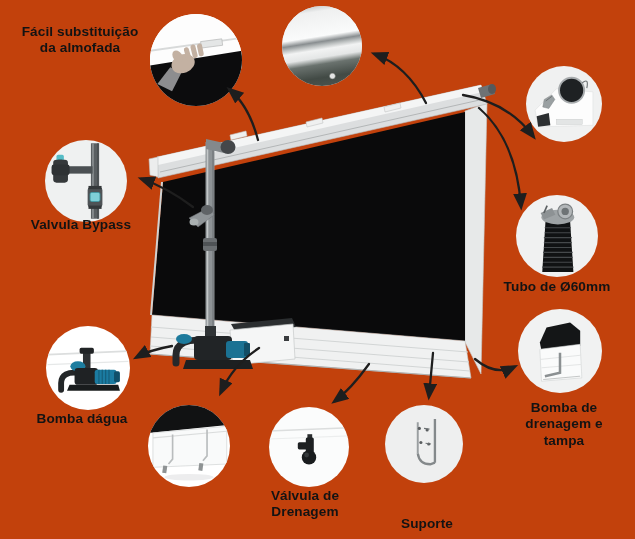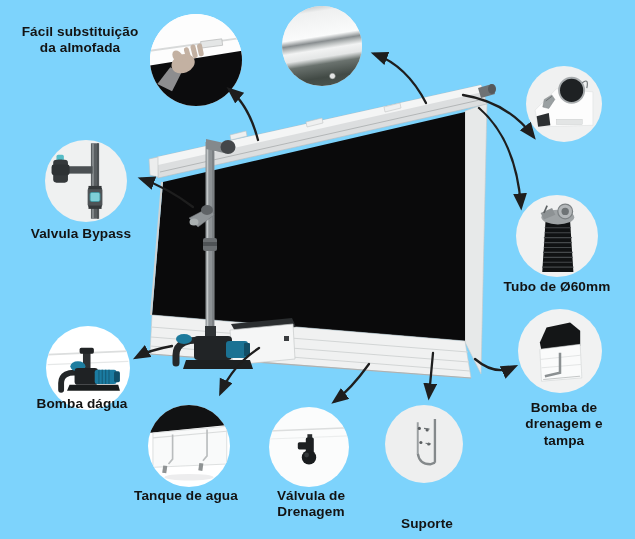--- a/index.html
+++ b/index.html
@@ -1,17 +1,17 @@
 <!DOCTYPE html>
 <html><head>
 <meta charset="utf-8">
 <style>
   html,body{margin:0;padding:0;background:#ffffff;}
   .stage{
-    position:relative;width:635px;height:539px;background:#7dd3fc;overflow:hidden;
+    position:relative;width:635px;height:539px;background:#c2410c;overflow:hidden;
     font-family:"Liberation Sans","DejaVu Sans",sans-serif;
   }
   .layer{position:absolute;left:0;top:0;width:635px;height:539px;}
   svg{display:block;}
   .callout-label{
     position:absolute;text-align:center;font-weight:700;font-size:13.6px;
     line-height:1.2;color:#131313;letter-spacing:.1px;
   }
   .photo{
     position:absolute;border-radius:50%;overflow:hidden;background:#f1f2f2;
@@ -271,23 +271,22 @@
   </svg>
 
   <div class="callout-label" style="left:14px;top:24px;width:132px">Fácil substituição da almofada</div>
 
 
 
   <div class="callout-label" style="left:484px;top:279px;width:146px">Tubo de Ø60mm</div>
 
   <div class="callout-label" style="left:514px;top:400px;width:100px">Bomba de drenagem e tampa</div>
 
-  <div class="callout-label" style="left:0px;top:226px;width:162px">Valvula Bypass</div>
-
-  <div class="callout-label" style="left:4px;top:396px;width:156px">Bomba dágua</div>
-
-  <div class="callout-label" style="left:118px;top:488px;width:136px">Tanque de agua</div>
-
-  <div class="callout-label" style="left:264px;top:488px;width:94px">Válvula de Drenagem</div>
+  <div class="callout-label" style="left:0px;top:217px;width:162px">Valvula Bypass</div>
+
+  <div class="callout-label" style="left:4px;top:411px;width:156px">Bomba dágua</div>
+
+
+  <div class="callout-label" style="left:258px;top:488px;width:94px">Válvula de Drenagem</div>
 
   <div class="callout-label" style="left:387px;top:516px;width:80px">Suporte</div>
 
 </div>
 
 </body></html>

